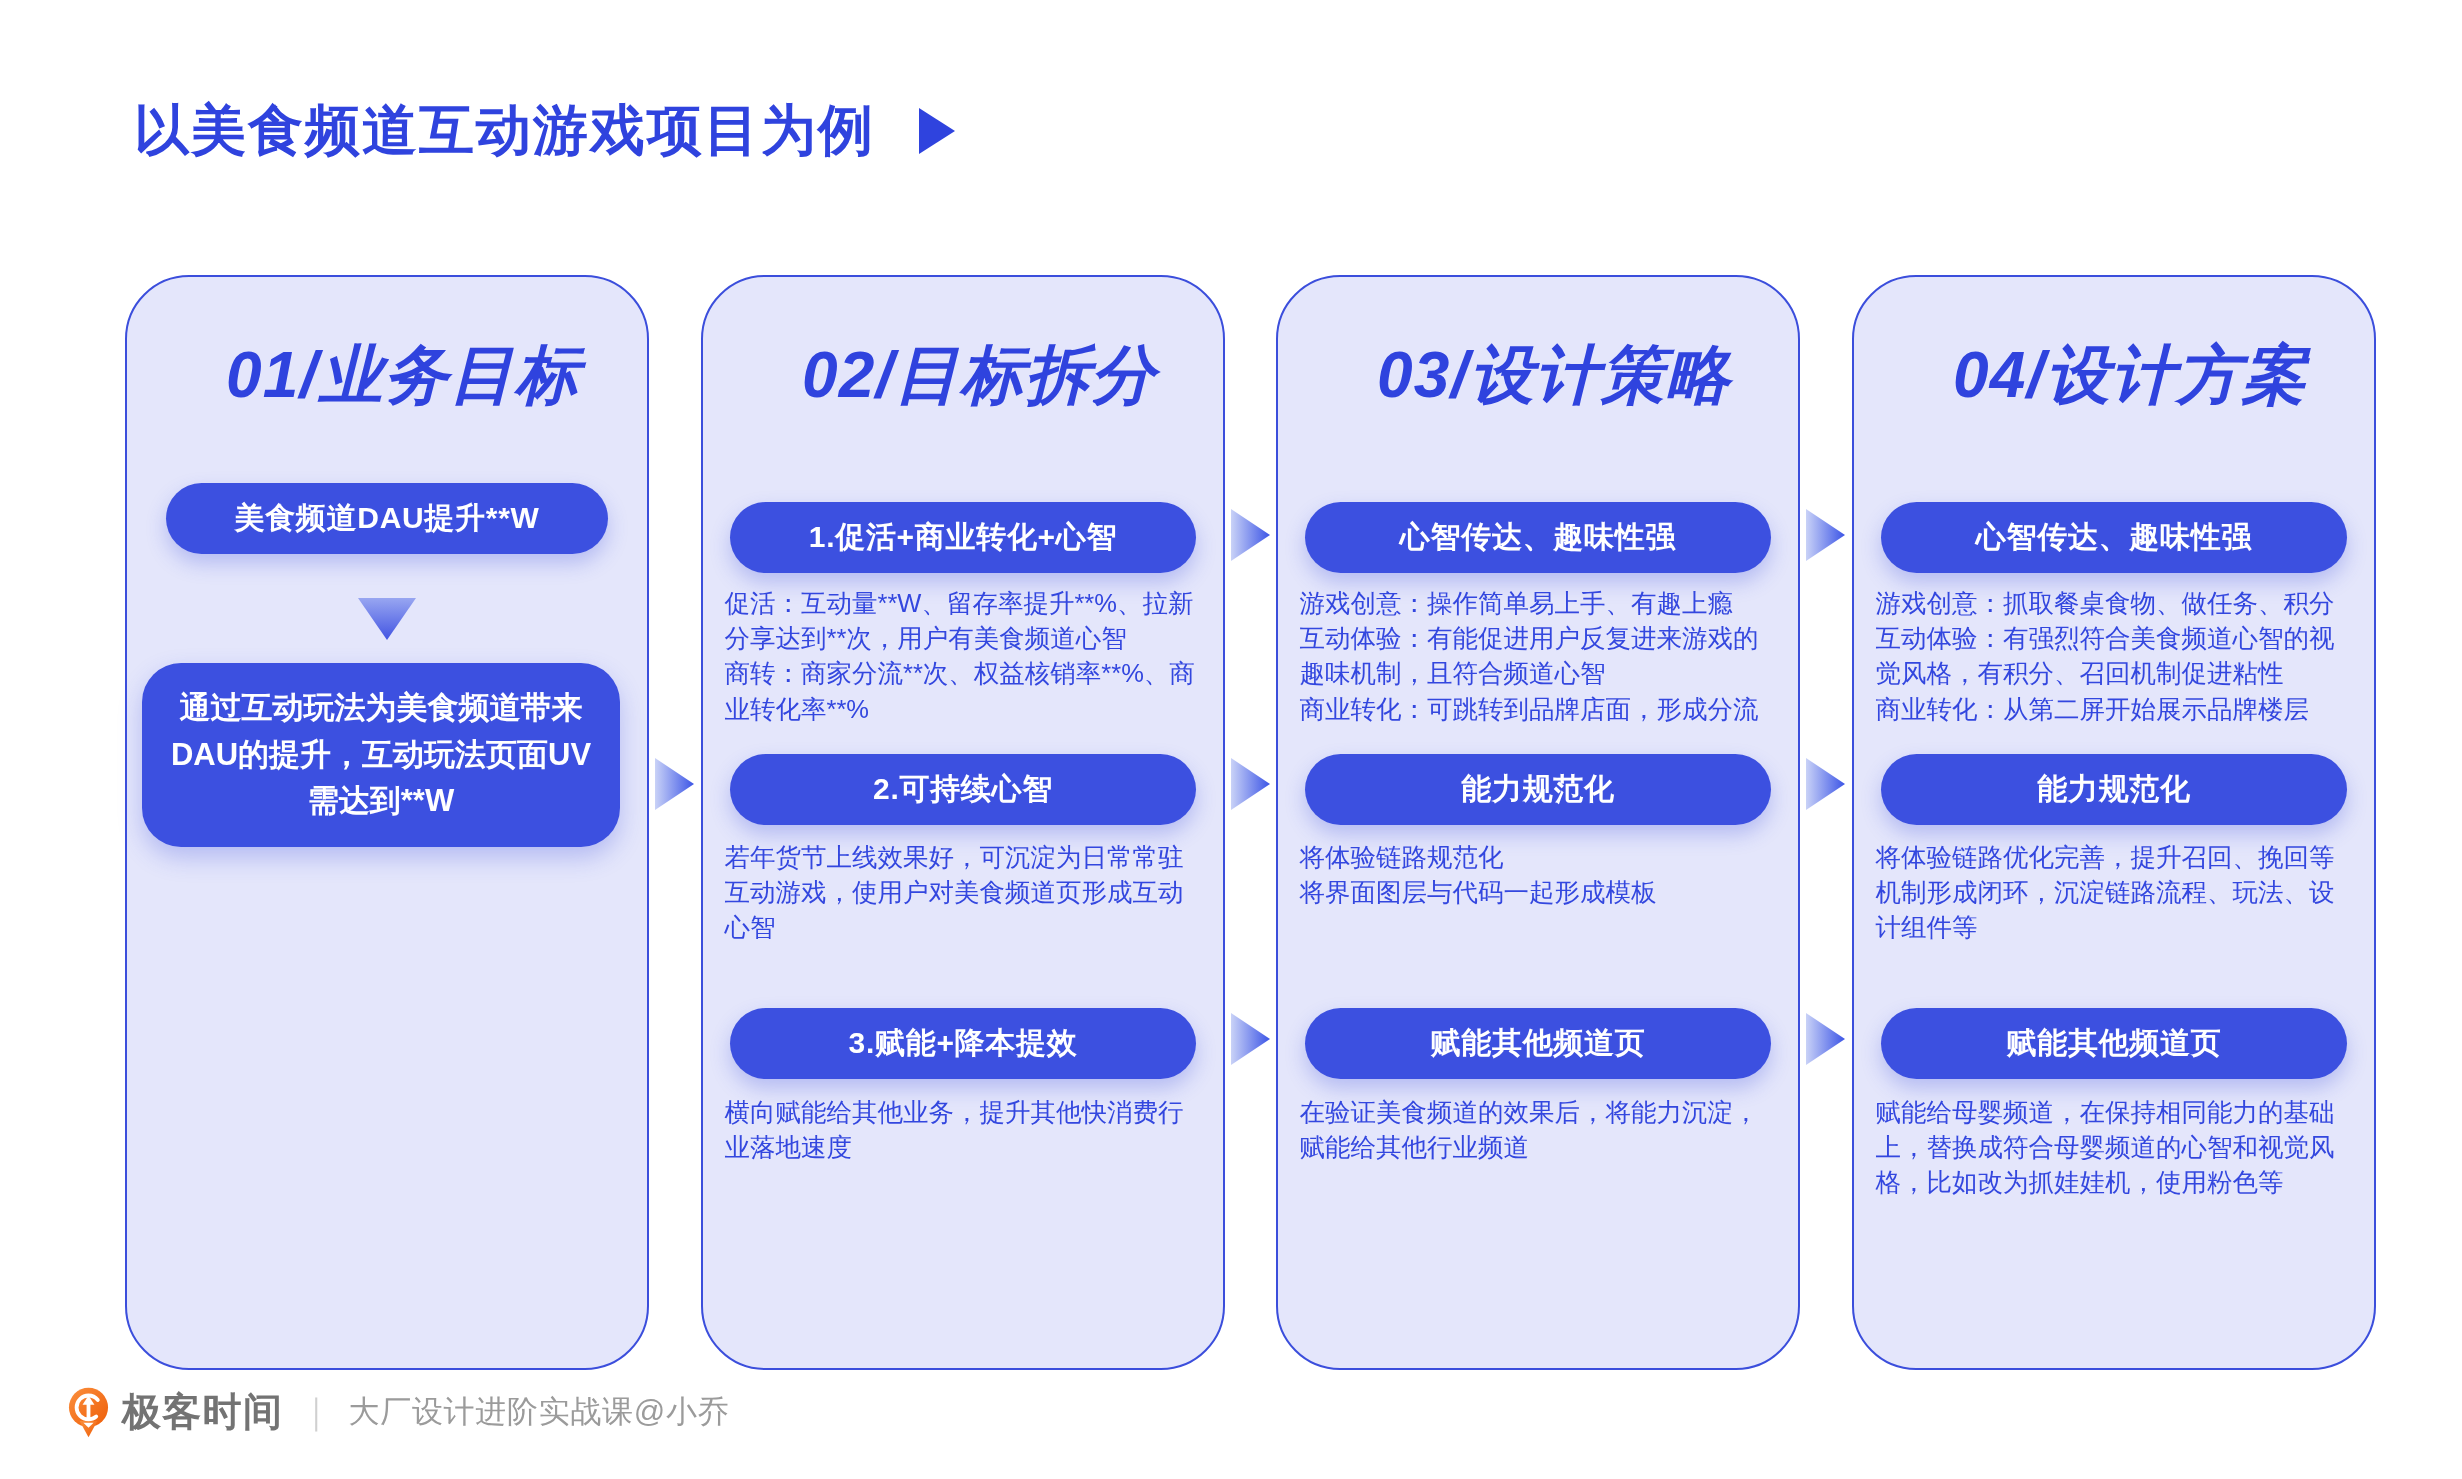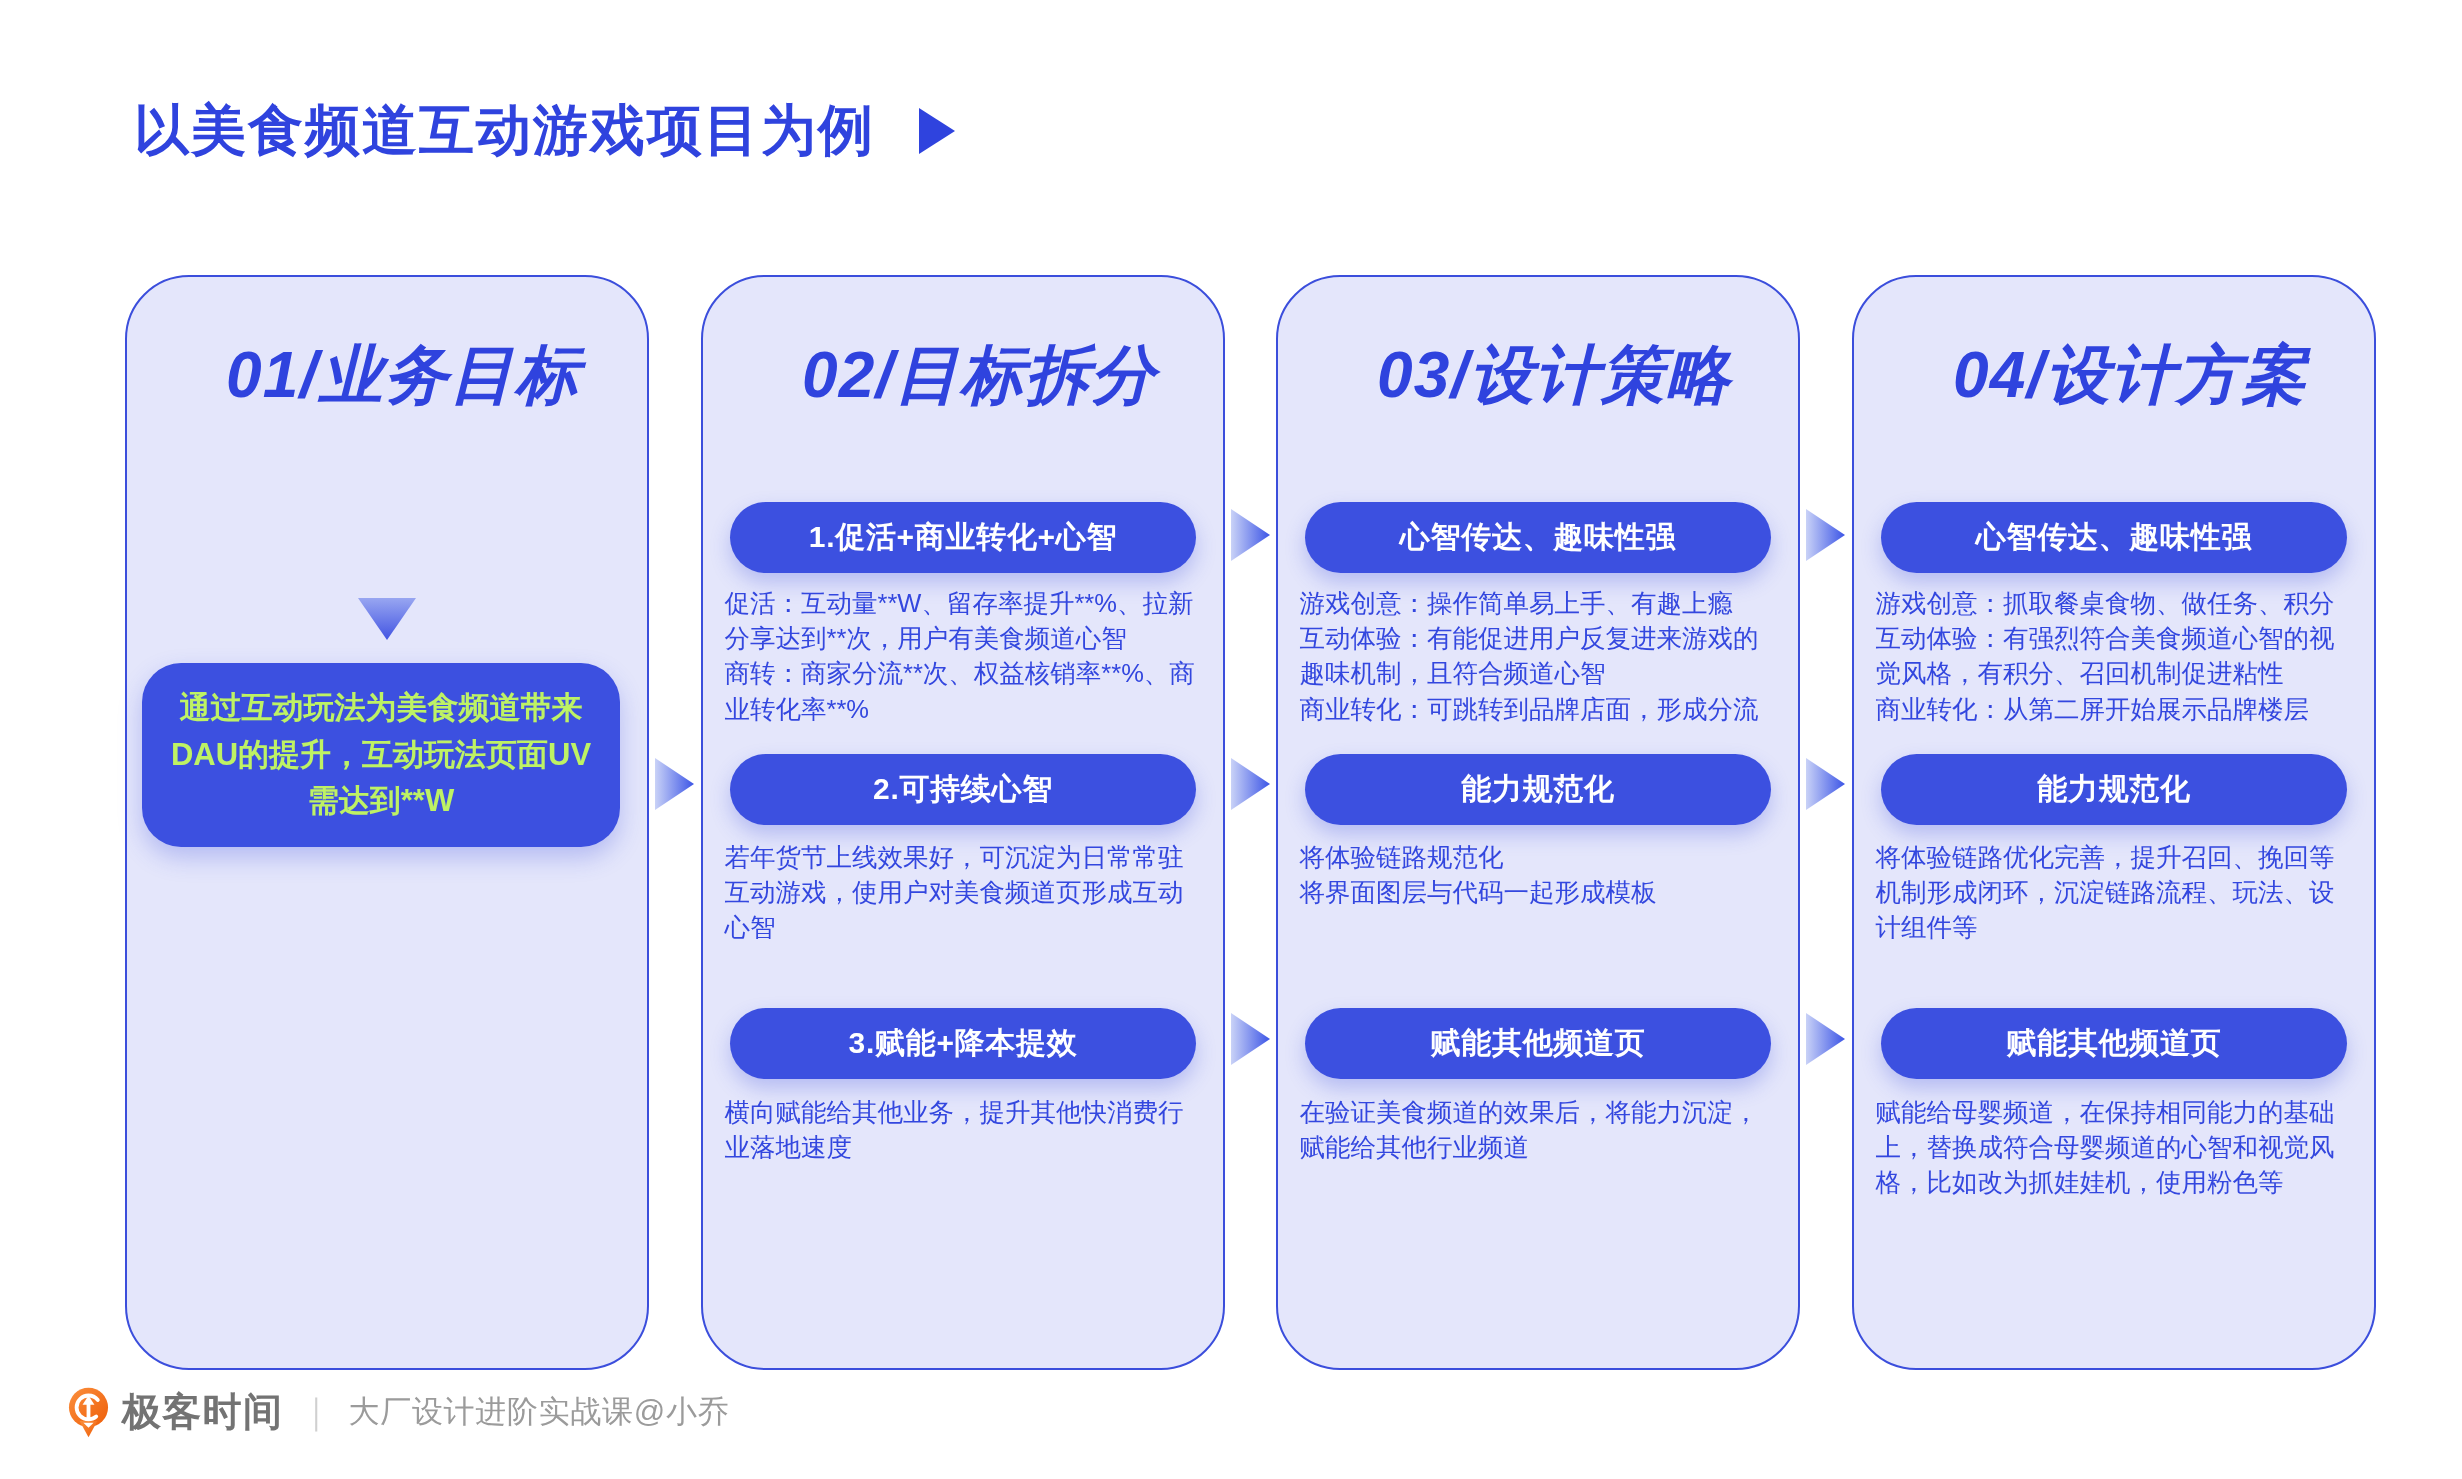--- a/index.html
+++ b/index.html
@@ -49,21 +49,21 @@
   .goal-pill{top:206px;left:39px;right:39px;}
   .tri-down{
     position:absolute;top:321px;left:50%;transform:translateX(-50%);
     width:58px;height:42px;
     background:linear-gradient(180deg,#98a6f1,#4254e2);
     clip-path:polygon(0 0,100% 0,50% 100%);
   }
   .goal-box{
     position:absolute;top:386px;left:15px;right:27px;height:184px;box-sizing:border-box;
     background:#3c50e0;border-radius:39px;padding:0 27px;
-    color:#bef264;font-weight:bold;font-size:31px;line-height:1.5;
+    color:#ffffff;font-weight:bold;font-size:31px;line-height:1.5;
     display:flex;align-items:center;justify-content:center;text-align:center;
     box-shadow:0 10.7px 23px rgba(60,80,224,.28);
   }
   
   .flow-arrow{
     position:absolute;width:39px;height:52px;
     clip-path:polygon(0 0,100% 50%,0 100%);
     background:linear-gradient(90deg,#c9d2f7 0%,#3c55e6 100%);
   }
   .fa-c12{left:655px;}  .fa-c23{left:1231px;} .fa-c34{left:1806px;}
@@ -81,20 +81,21 @@
 </head>
 <body>
 
 <div class="title-row">
   <span class="title-text">以美食频道互动游戏项目为例</span>
   <span class="title-arrow"></span>
 </div>
 
 <section class="card card-1">
   <h2 class="card-header">01/业务目标</h2>
+  <div class="pill goal-pill">美食频道DAU提升**W</div>
   <div class="tri-down"></div>
   <div class="goal-box">通过互动玩法为美食频道带来DAU的提升，互动玩法页面UV需达到**W</div>
 </section>
 
 <section class="card card-2">
   <h2 class="card-header">02/目标拆分</h2>
   <div class="pill pill-r1">1.促活+商业转化+心智</div>
   <div class="desc desc-r1">促活：互动量**W、留存率提升**%、拉新分享达到**次，用户有美食频道心智
 商转：商家分流**次、权益核销率**%、商业转化率**%</div>
   <div class="pill pill-r2">2.可持续心智</div>

